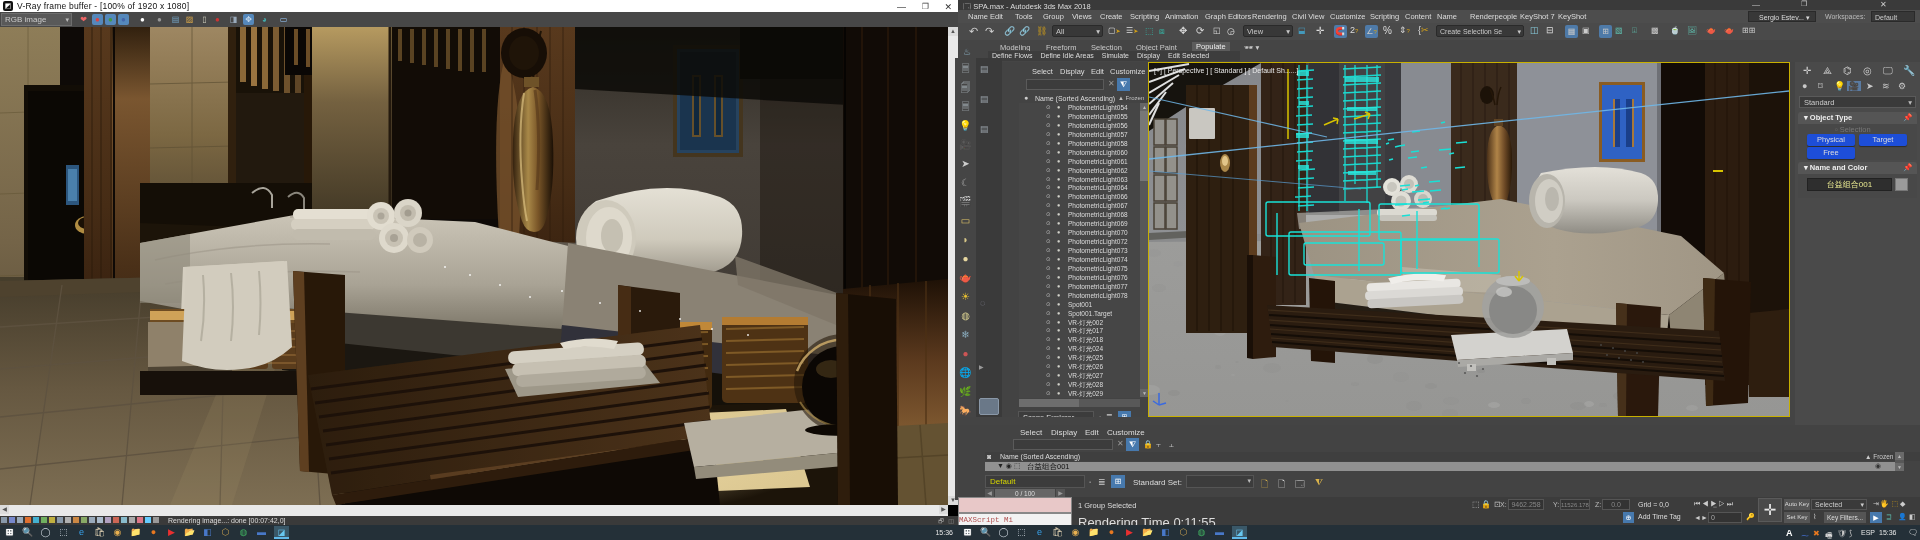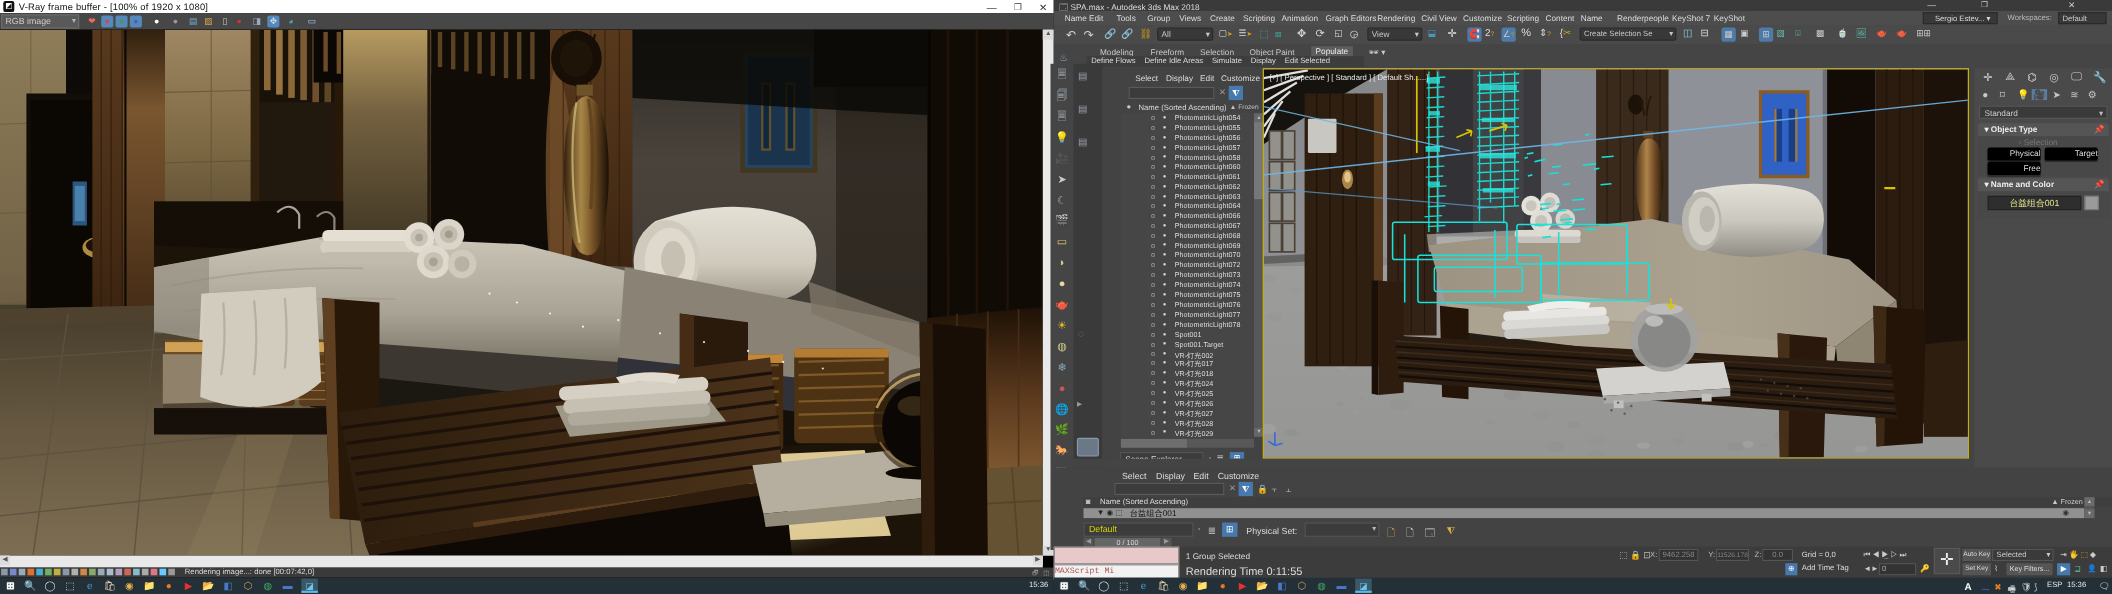--- a/index.html
+++ b/index.html
@@ -41,21 +41,21 @@
 #lx{left:958px;top:425px;width:962px;height:72px;background:#434343;color:#ddd}
 #trackgap{left:958px;top:417px;width:837px;height:8px;background:#444}
 
 #mx-status{left:958px;top:497px;width:962px;height:28px;background:#3c3c3c}
 #rtask{left:958px;top:525px;width:962px;height:15px;background:#243038}
 .tx{position:absolute;white-space:nowrap}
 .ca{position:absolute;left:2px;width:17px;height:17px;font-size:10px;line-height:17px;text-align:center}
 .cb{position:absolute;left:4px;color:#98a0a8;font-size:9px}
 .cp1{position:absolute;top:3px;color:#d0d0d0;font-size:10px}
 .cp2{position:absolute;top:19px;color:#c8c8c8;font-size:9px}
-.cbtn{position:absolute;height:12px;background:#000000;border-radius:2px;color:#ddd;font-size:7.5px;text-align:right;line-height:12px;box-shadow:0 1px 1px rgba(0,0,0,.4)}
+.cbtn{position:absolute;height:12px;background:#1d4ed8;border-radius:2px;color:#ddd;font-size:7.5px;text-align:center;line-height:12px;box-shadow:0 1px 1px rgba(0,0,0,.4)}
 .sxrow{position:relative;height:8.94px;font-size:7px;color:#ddd;white-space:nowrap}
 .sxrow .e{position:absolute;left:27px;top:1px;color:#b8b8b8;font-size:5.5px}
 .sxrow .b{position:absolute;left:38px;top:1px;color:#d4d4cc;font-size:5.5px}
 .sxrow .n{position:absolute;left:49px;top:1px;font-size:6.5px;color:#dcdcdc}
 .tk{position:absolute;top:2px;width:11px;height:11px;font-size:9px;line-height:11px;text-align:center}
 .tk.st{color:#fff;font-weight:700;text-shadow:0 0 1px #fff}
 .st6{position:absolute;top:1px;width:6px;height:6px}
 </style></head><body>
 <div id="root">
 
@@ -1224,37 +1224,37 @@
   <span class="tx" style="left:890px;top:0;font-size:7px;color:#333">◉</span>
  </div>
  <div class="abs" style="left:937px;top:27px;width:9px;height:19px;background:#585858">
         <div style="position:absolute;top:0;width:9px;height:8px;background:#6a6a6a;color:#bbb;font-size:5px;text-align:center;line-height:8px">▲</div>
         <div style="position:absolute;bottom:0;width:9px;height:8px;background:#6a6a6a;color:#bbb;font-size:5px;text-align:center;line-height:8px">▼</div>
       </div>
  <div class="abs" style="left:27px;top:50px;width:100px;height:13px;background:#3c3c3c;border:1px solid #555;color:#d6d600;font-size:8px;line-height:12px;padding-left:4px">Default</div>
  <span class="tx" style="left:131px;top:54px;color:#888;font-size:6px">▪</span>
  <span class="tx" style="left:140px;top:52px;color:#ccc;font-size:9px">≣</span>
  <div class="abs" style="left:153px;top:50px;width:14px;height:13px;background:#4779ad;color:#fff;font-size:8px;text-align:center;line-height:13px">⊞</div>
- <span class="tx" style="left:175px;top:53px;font-size:8px;color:#ddd">Physical Set:</span>
+ <span class="tx" style="left:175px;top:53px;font-size:8px;color:#ddd">Standard Set:</span>
  <div class="abs" style="left:228px;top:50px;width:68px;height:13px;background:#3c3c3c;border:1px solid #555">
         <span style="position:absolute;right:2px;top:1px;color:#bbb;font-size:7px">▾</span>
       </div>
  <span class="tx" style="left:303px;top:52px;font-size:9px;color:#d9b24a">🗋</span>
       <span class="tx" style="left:320px;top:52px;font-size:9px;color:#ddd">🗋</span>
       <span class="tx" style="left:337px;top:52px;font-size:9px;color:#ddd">🗔</span>
       <span class="tx" style="left:357px;top:52px;font-size:9px;color:#d9b24a">⧨</span>
  <div class="abs" style="left:27px;top:64px;width:9px;height:9px;background:#555;color:#999;font-size:6px;text-align:center;line-height:9px">◀</div>
  <div class="abs" style="left:37px;top:64px;width:60px;height:9px;background:#666;color:#ddd;font-size:6.5px;text-align:center;line-height:9px">0 / 100</div>
  <div class="abs" style="left:98px;top:64px;width:9px;height:9px;background:#555;color:#999;font-size:6px;text-align:center;line-height:9px">▶</div>
 </div>
 <div class="abs" id="mx-status">
  <div class="abs" style="left:0px;top:0px;width:114px;height:16px;background:#e8c8c8;border:1px solid #888"></div>
  <div class="abs" style="left:0px;top:16px;width:114px;height:14px;background:#f2f2f2;border:1px solid #888;color:#b05050;font-family:'Liberation Mono',monospace;font-size:7.5px;line-height:13px">MAXScript Mi</div>
  <span class="tx" style="left:120px;top:4px;color:#ddd;font-size:7.5px">1 Group Selected</span>
- <span class="tx" style="left:120px;top:18px;color:#ddd;font-size:10px">Rendering Time  0:11:55</span>
+ <span class="tx" style="left:120px;top:18px;color:#ddd;font-size:13px">Rendering Time  0:11:55</span>
  <span class="tx" style="left:514px;top:3px;color:#bbb;font-size:8px">⬚ 🔒 ⊡</span>
  <span class="tx" style="left:542px;top:4px;color:#bbb;font-size:7px">X:</span>
       <div class="abs" style="left:550px;top:2px;width:36px;height:11px;background:#333;border:1px solid #555;color:#888;font-size:7px;line-height:10px;text-align:center">9462.258</div>
  <span class="tx" style="left:595px;top:4px;color:#bbb;font-size:7px">Y:</span>
       <div class="abs" style="left:602px;top:2px;width:30px;height:11px;background:#333;border:1px solid #555;color:#888;font-size:6px;line-height:10px;text-align:center;overflow:hidden">11526.178</div>
  <span class="tx" style="left:637px;top:4px;color:#bbb;font-size:7px">Z:</span>
       <div class="abs" style="left:644px;top:2px;width:28px;height:11px;background:#333;border:1px solid #555;color:#888;font-size:7px;line-height:10px;text-align:center">0.0</div>
  <span class="tx" style="left:680px;top:4px;color:#ddd;font-size:7px">Grid = 0,0</span>
  <div class="abs" style="left:665px;top:15px;width:11px;height:11px;background:#4779ad;color:#fff;font-size:7px;text-align:center;line-height:11px">⊕</div>
       <span class="tx" style="left:680px;top:16px;color:#ddd;font-size:7px">Add Time Tag</span>

